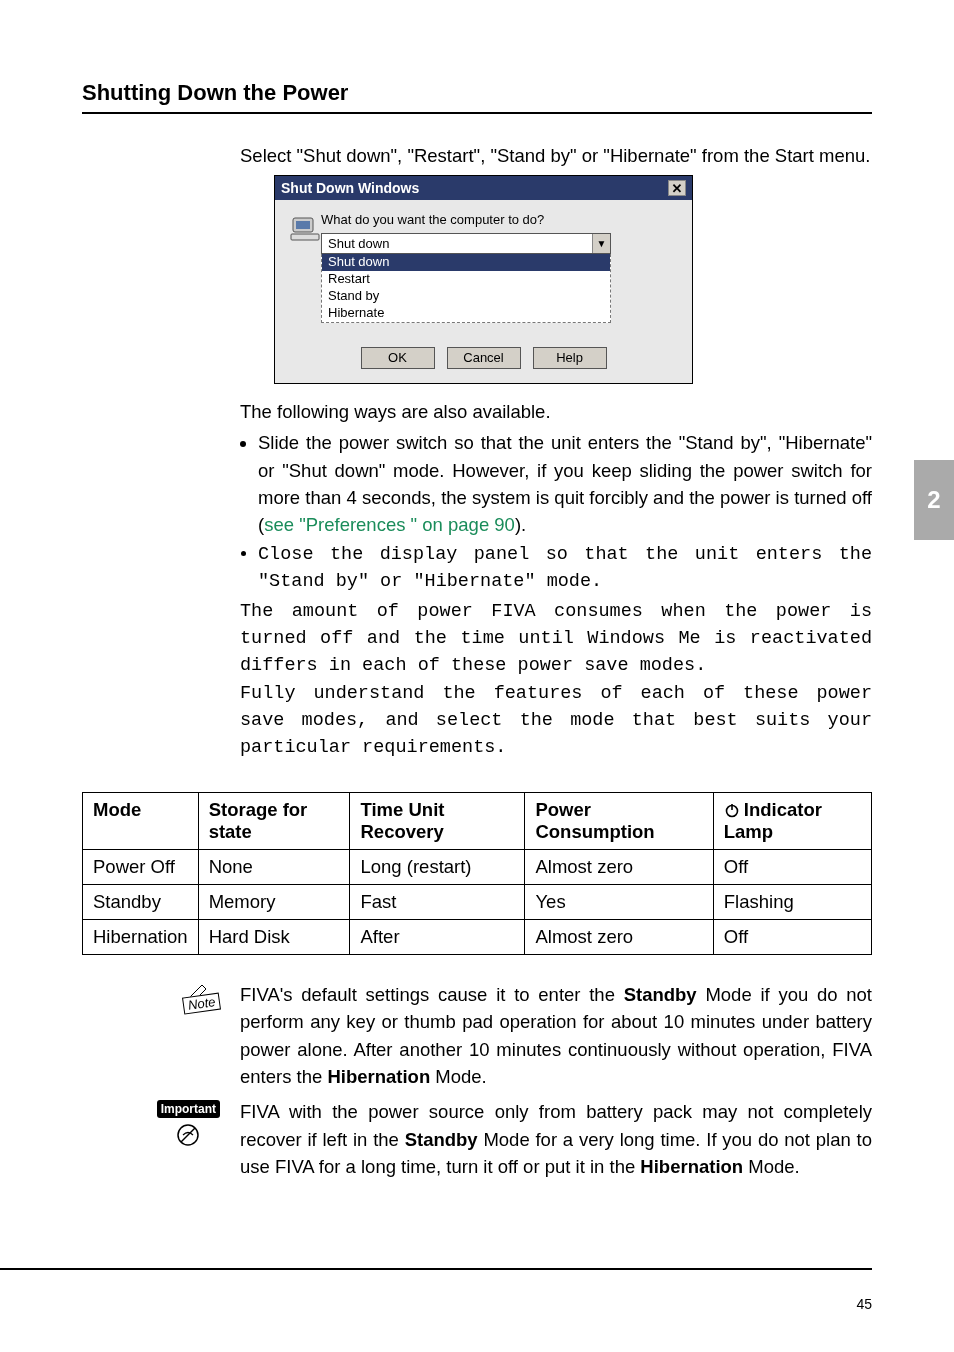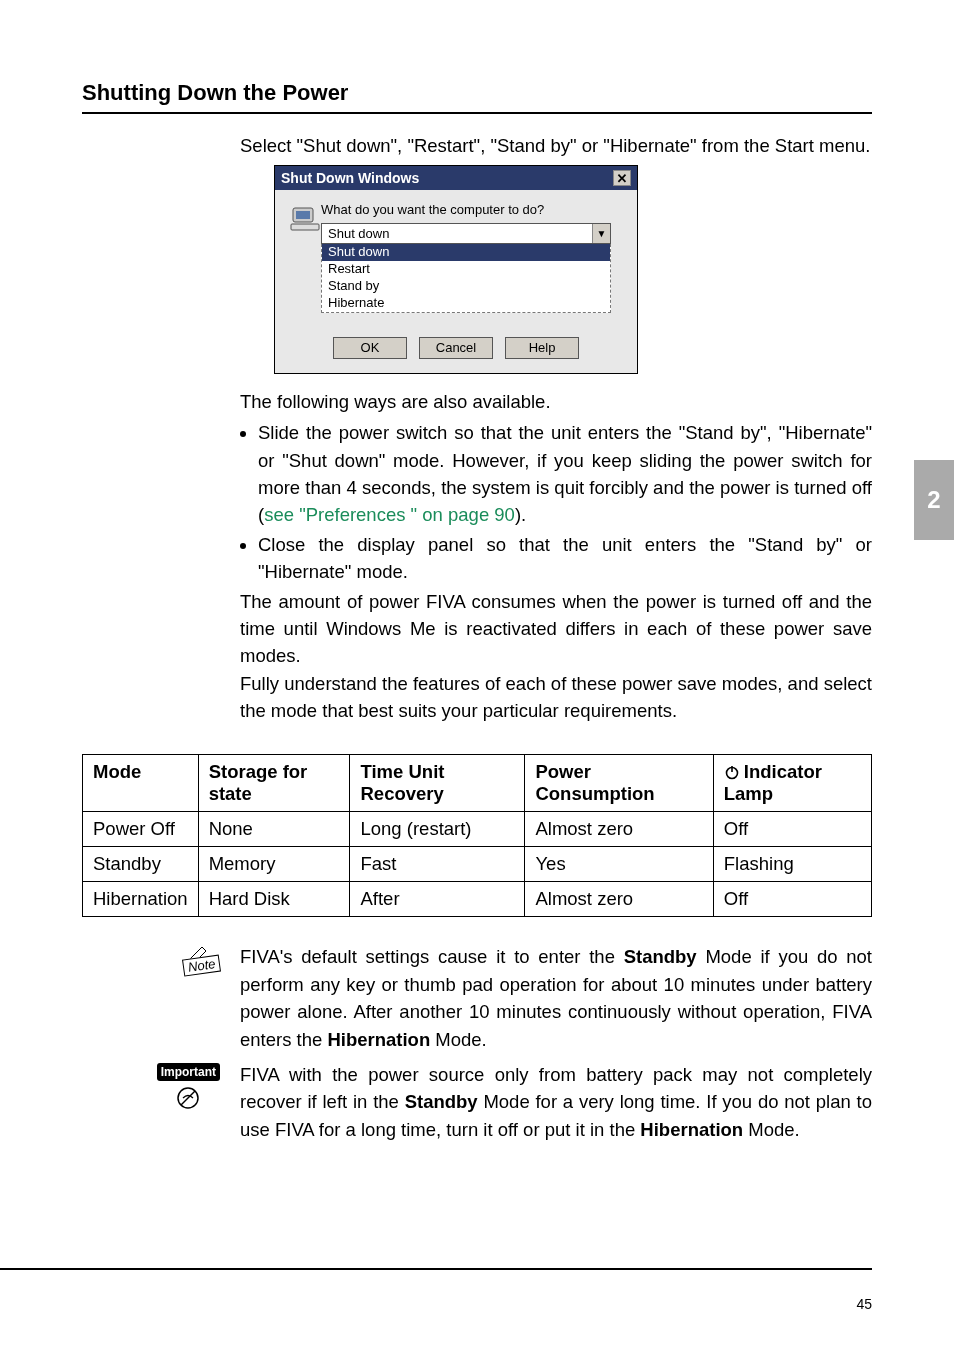--- a/index.html
+++ b/index.html
@@ -12,33 +12,33 @@
       min-height: 1352px;
     }
     .page-content {
       padding: 80px 82px 30px 82px;
     }
     .section-title {
       font-size: 22px;
       font-weight: bold;
       border-bottom: 2px solid #000;
       padding-bottom: 6px;
-      margin-bottom: 18px;
+      margin-bottom: 28px;
     }
     .body-text {
       margin-left: 158px;
       font-size: 18.5px;
       line-height: 1.48;
     }
     .para-intro {
       margin-bottom: 35px;
     }
     .dialog-box {
       margin-left: 192px;
-      width: 364px;
+      width: 419px;
       border: 1px solid #000;
       margin-bottom: 14px;
       font-family: Tahoma, Arial, sans-serif;
       font-size: 13px;
       background: #e8e8e8;
     }
     .titlebar {
       background: #2a3a6a;
       color: #fff;
       padding: 4px 6px;
@@ -236,21 +236,21 @@
       font-size: 14px;
       margin-top: 35px;
     }
     .bottom-line {
       position: absolute;
       left: 0;
       bottom: 82px;
       width: 872px;
       border-top: 2px solid #000;
     }
-    .justify { text-align: justify; }
+    .justify { text-align: justify; font-family: Liberation Mono, monospace; }
     .pencil-svg { margin-bottom: -6px; }
   </style>
 </head>
 <body>
 
 <div class="chapter-tab">2</div>
 
 <div class="page-content">
   <h2 class="section-title">Shutting Down the Power</h2>
 

